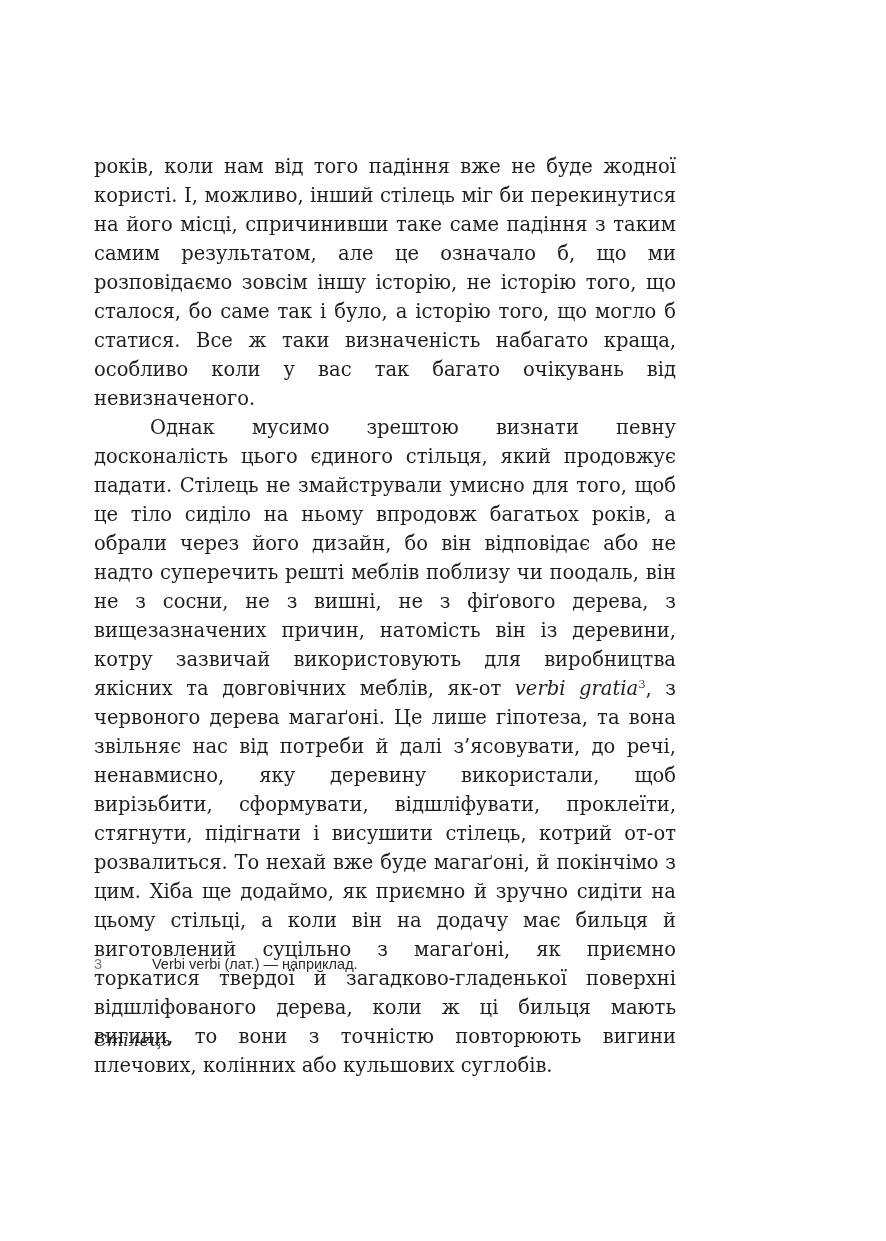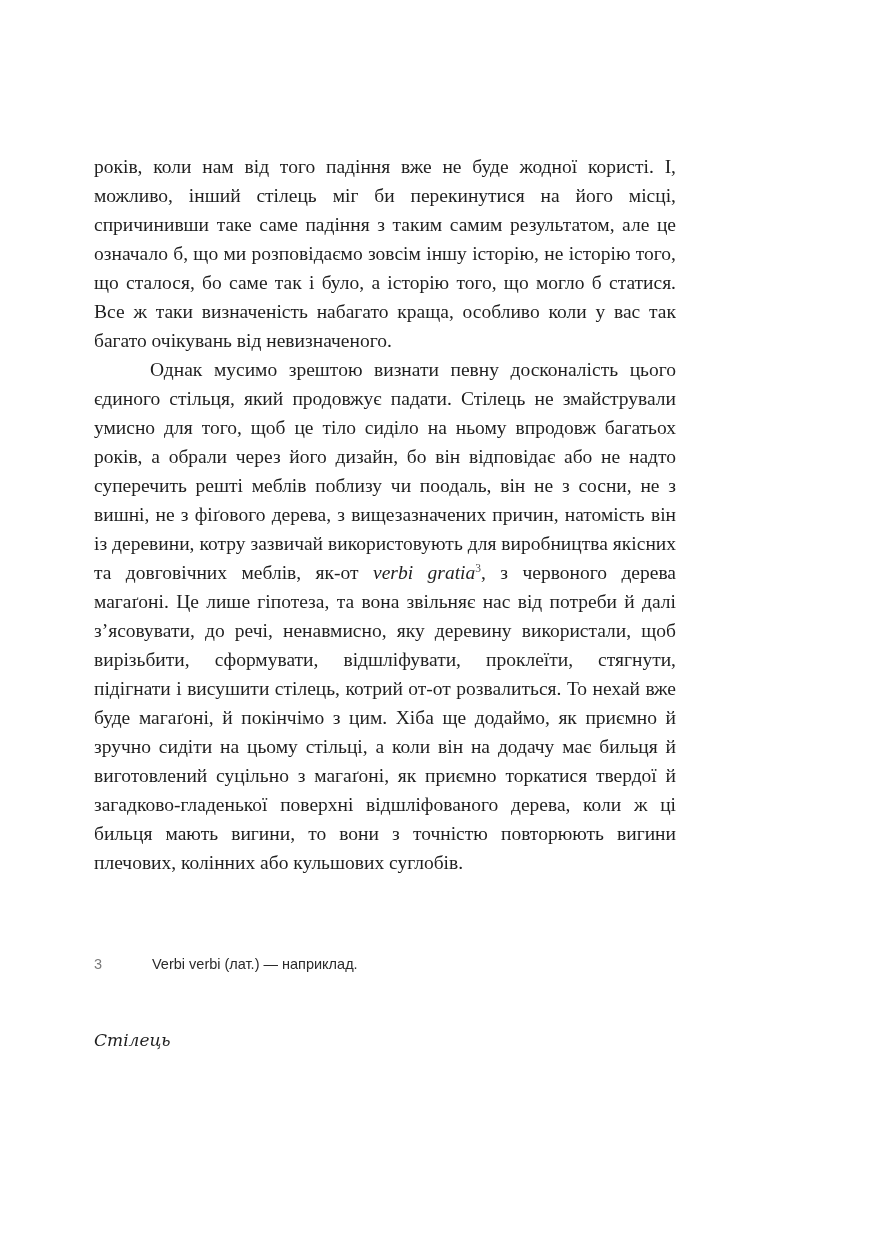--- a/index.html
+++ b/index.html
@@ -20,21 +20,20 @@
     left: 94px;
     top: 152px;
     width: 582px;
     font-size: 19.5px;
     line-height: 29px;
     text-align: justify;
   }
   .para {
     margin: 0;
     padding: 0;
-    font-family: Liberation Serif, serif;
   }
   .para.indented {
     text-indent: 56px;
   }
   .italic {
     font-style: italic;
   }
   sup.footnote-ref {
     font-size: 11.5px;
     line-height: 0;

